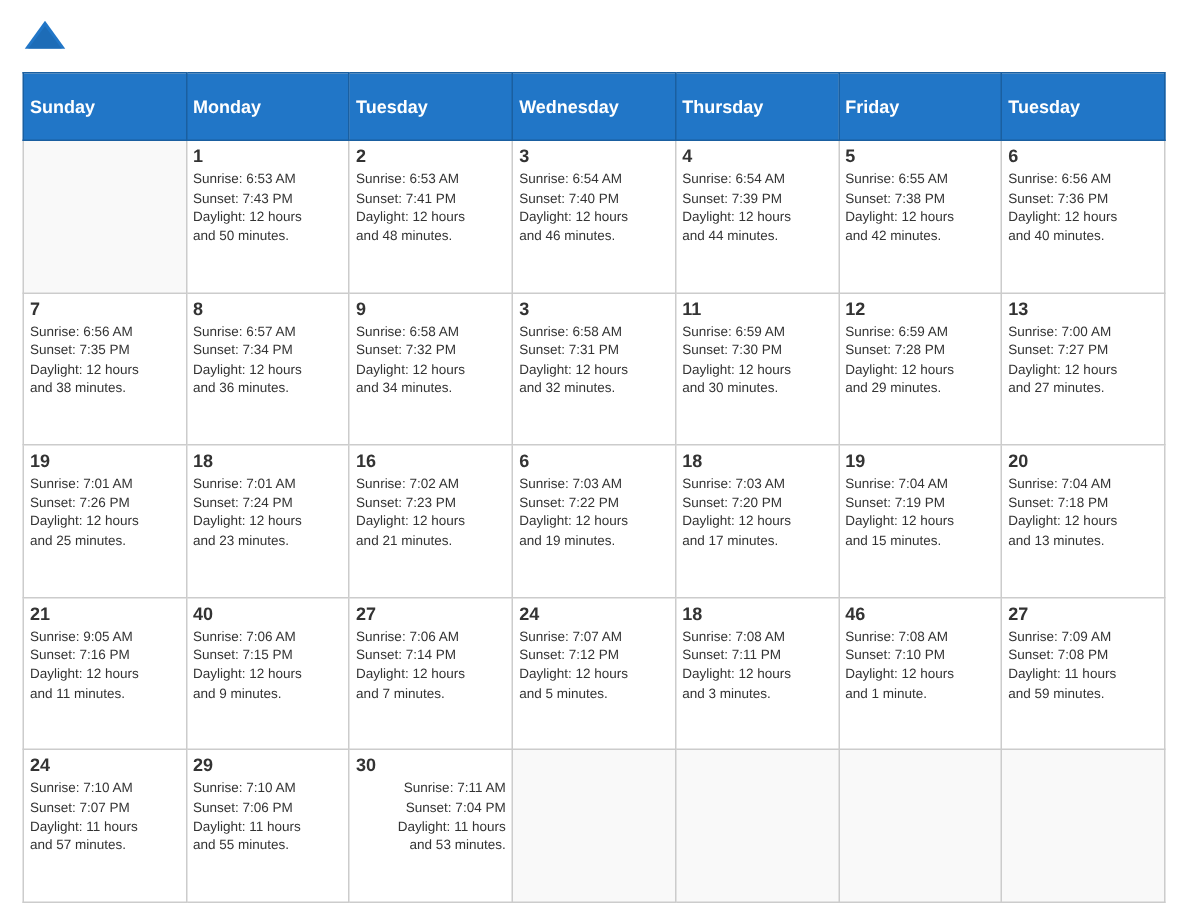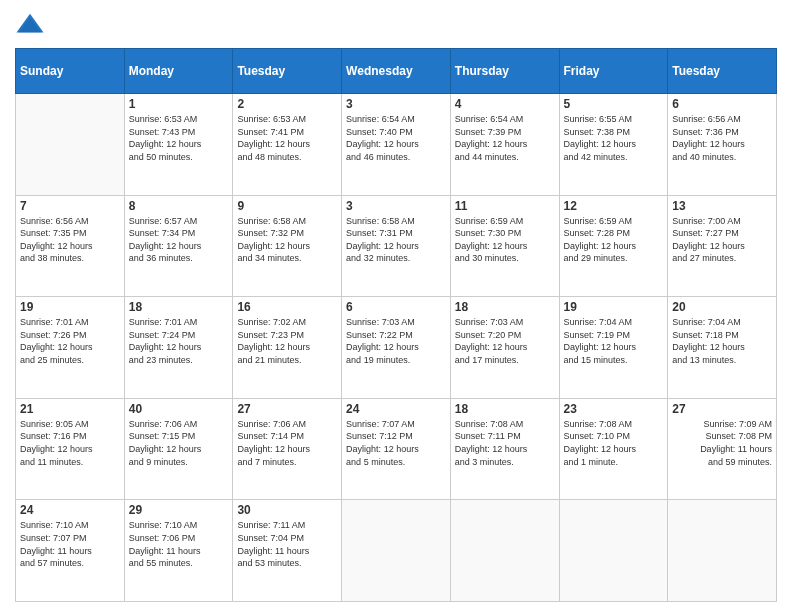--- a/index.html
+++ b/index.html
@@ -310,29 +310,29 @@
 and 5 minutes.</div>
           </td>
           <td>
             <span class="day-number">18</span>
             <div class="day-info" style="white-space: pre-line;">Sunrise: 7:08 AM
 Sunset: 7:11 PM
 Daylight: 12 hours
 and 3 minutes.</div>
           </td>
           <td>
-            <span class="day-number">23</span>
+            <span class="day-number">46</span>
             <div class="day-info" style="white-space: pre-line;">Sunrise: 7:08 AM
 Sunset: 7:10 PM
 Daylight: 12 hours
 and 1 minute.</div>
           </td>
           <td>
             <span class="day-number">27</span>
-            <div class="day-info" style="white-space: pre-line; text-align: right;">Sunrise: 7:09 AM
+            <div class="day-info" style="white-space: pre-line;">Sunrise: 7:09 AM
 Sunset: 7:08 PM
 Daylight: 11 hours
 and 59 minutes.</div>
           </td>
         </tr>
         <tr>
           <td>
             <span class="day-number">24</span>
             <div class="day-info" style="white-space: pre-line;">Sunrise: 7:10 AM
 Sunset: 7:07 PM
@@ -341,21 +341,21 @@
           </td>
           <td>
             <span class="day-number">29</span>
             <div class="day-info" style="white-space: pre-line;">Sunrise: 7:10 AM
 Sunset: 7:06 PM
 Daylight: 11 hours
 and 55 minutes.</div>
           </td>
           <td>
             <span class="day-number">30</span>
-            <div class="day-info" style="white-space: pre-line;">Sunrise: 7:11 AM
+            <div class="day-info" style="white-space: pre-line; text-align: right;">Sunrise: 7:11 AM
 Sunset: 7:04 PM
 Daylight: 11 hours
 and 53 minutes.</div>
           </td>
           <td class="empty-cell"></td>
           <td class="empty-cell"></td>
           <td class="empty-cell"></td>
           <td class="empty-cell"></td>
         </tr>
       </tbody>

